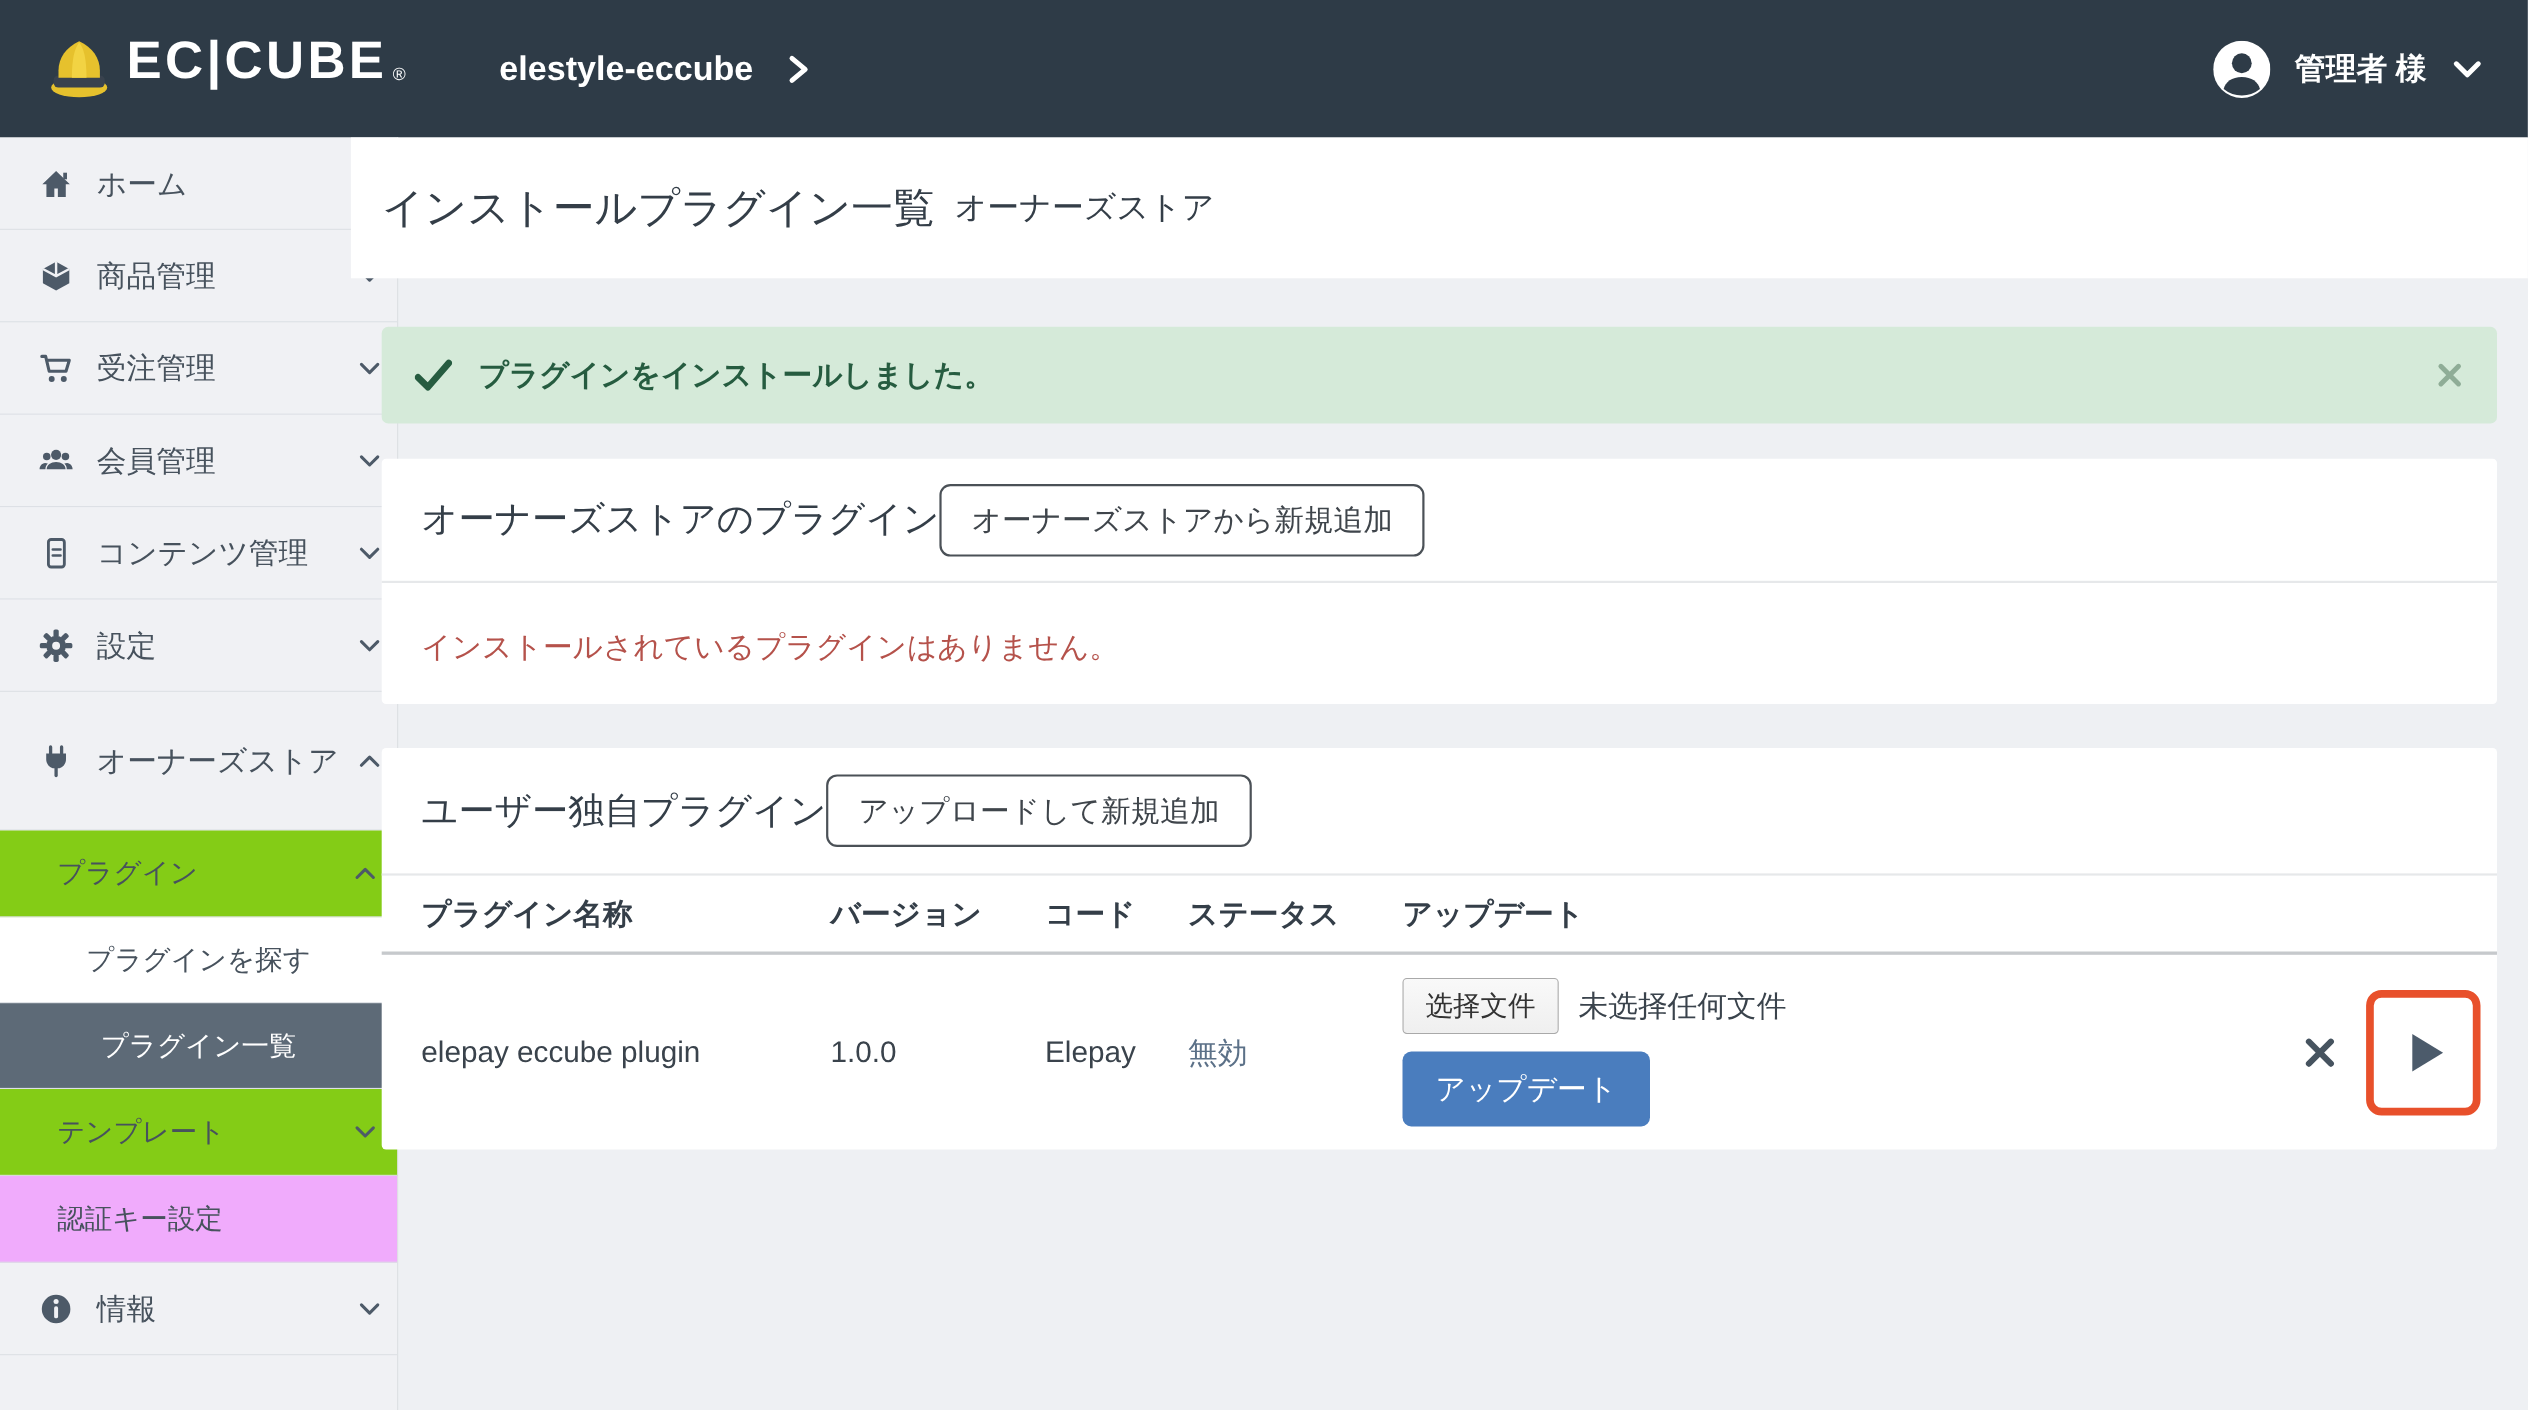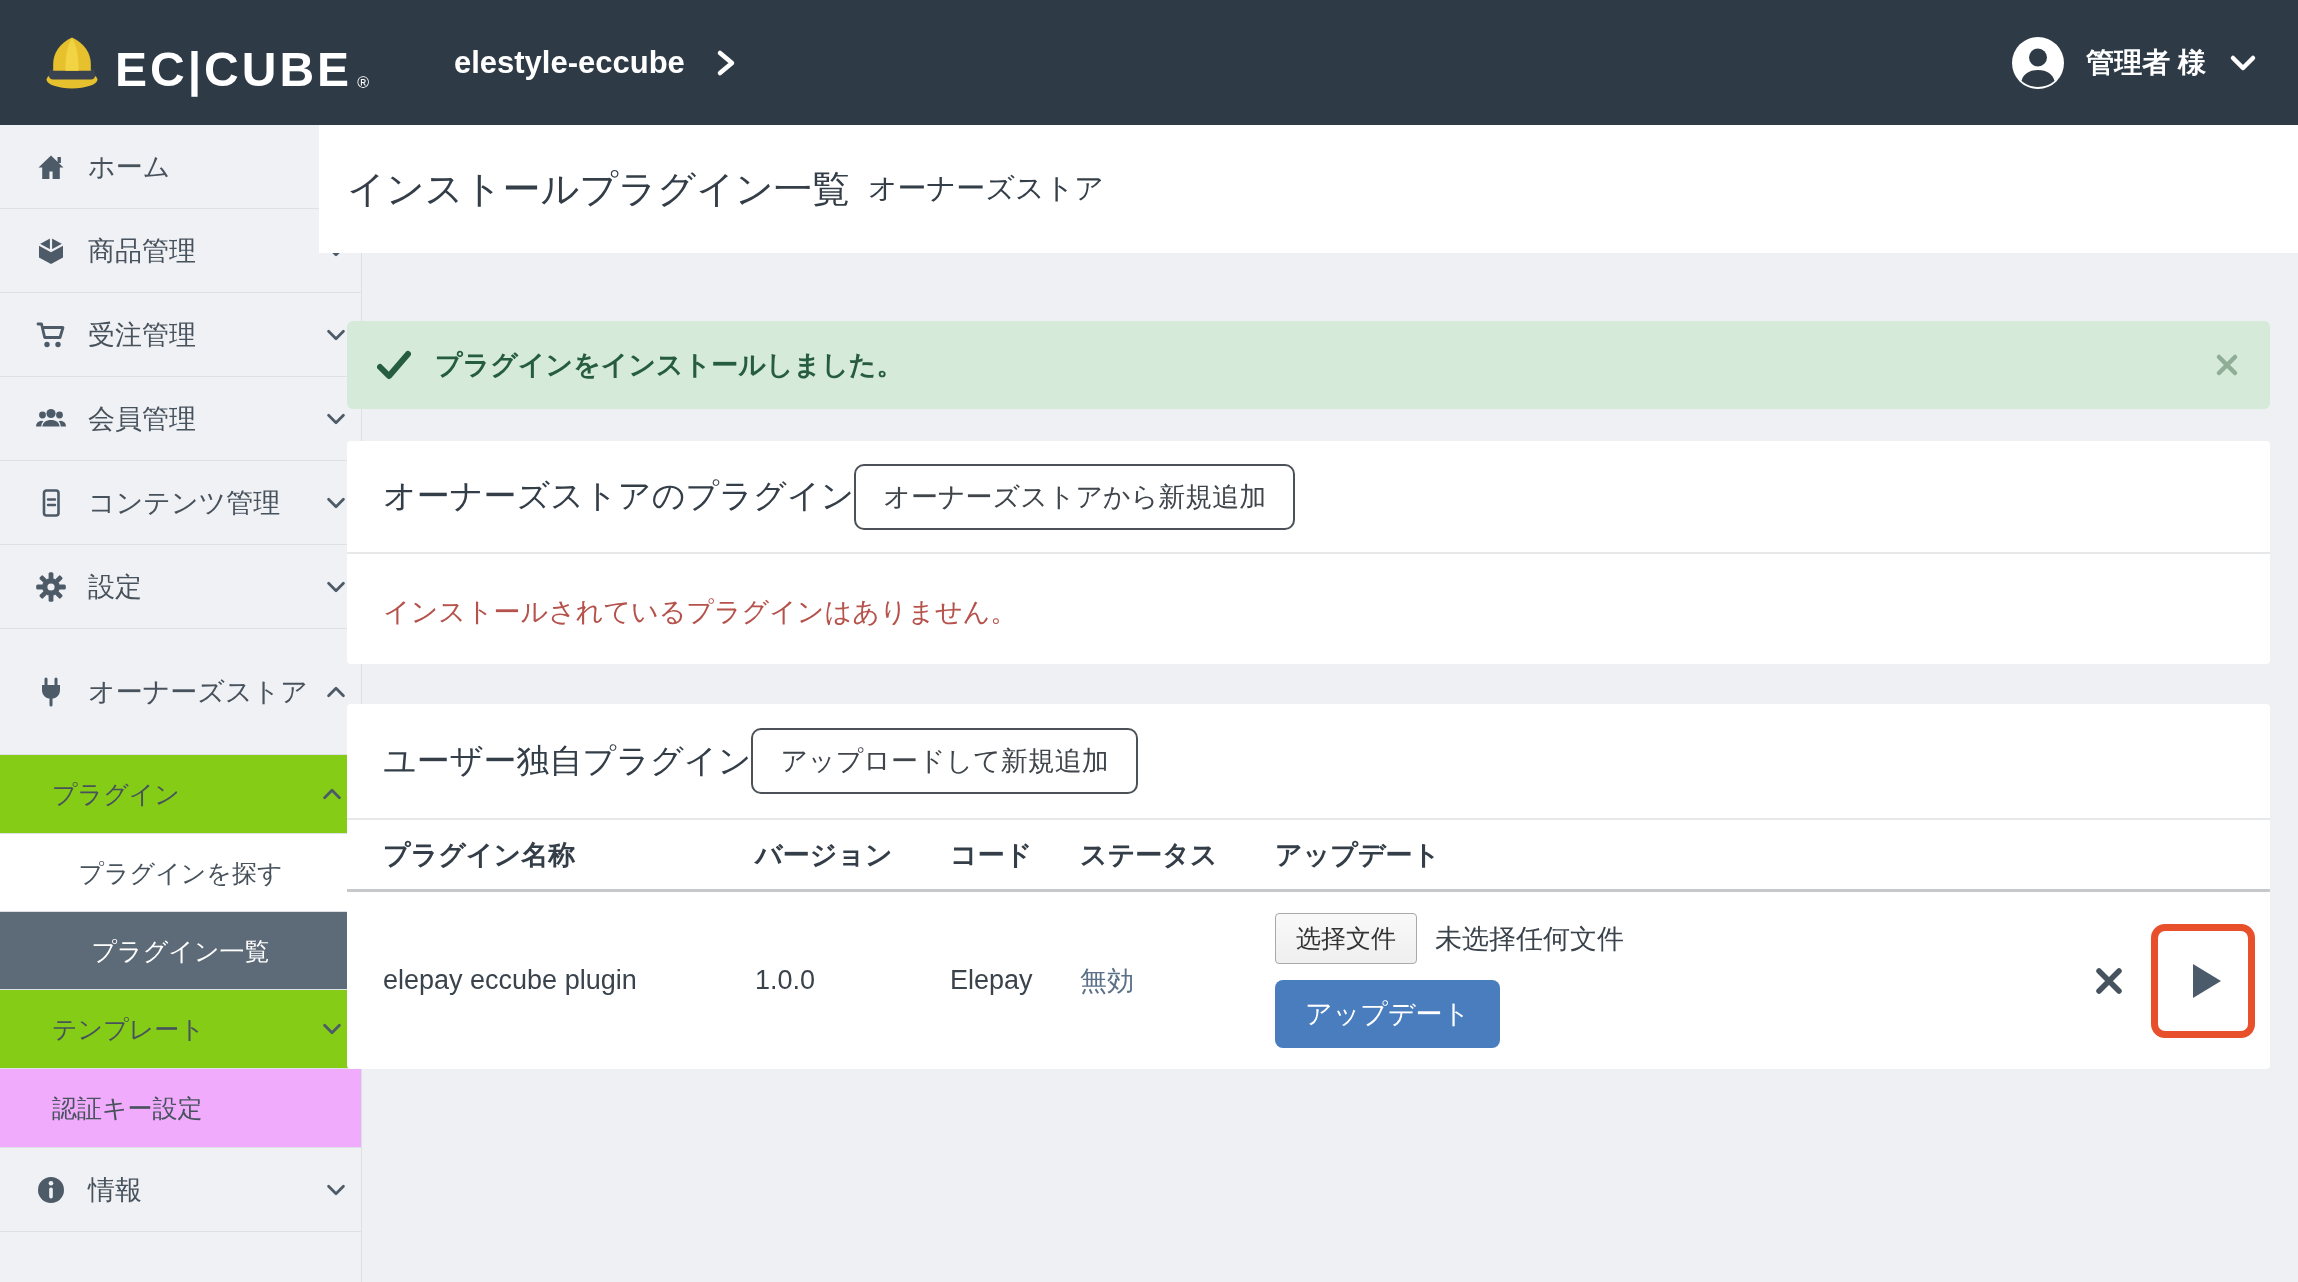--- a/index.html
+++ b/index.html
@@ -11,21 +11,21 @@
     overflow:hidden;
     position:relative;
   }
   
   .topbar {
     position:absolute; top:0; left:0; width:2298px; height:125px;
     background:#2e3b47;
     display:flex; align-items:center;
     padding:0 40px 0 41px;
   }
-  .logo { display:flex; align-items:flex-end; gap:12px; cursor:pointer; }
+  .logo { display:flex; align-items:flex-start; gap:12px; cursor:pointer; }
   .wordmark { display:flex; align-items:flex-end; color:#fff; font-weight:800; font-size:48px; letter-spacing:3px; line-height:1; }
   .wordmark .reg { font-size:16px; letter-spacing:0; margin:0 0 3px 5px; font-weight:400; }
   .site { display:flex; align-items:center; gap:30px; margin-left:85px; cursor:pointer; }
   .site-name { color:#fff; font-size:31px; font-weight:700; }
   .user { margin-left:auto; display:flex; align-items:center; gap:22px; cursor:pointer; }
   .user-name { color:#fff; font-size:28px; font-weight:700; }
 
   
   .sidebar {
     position:absolute; top:125px; left:0; width:362px; height:1157px;
@@ -48,21 +48,21 @@
   .lvl3.active { background:#5d6a77; color:#ffffff; }
 
   
   .main { position:absolute; top:125px; left:319px; width:1979px; height:1157px; }
   .titlebar {
     height:128px; background:#ffffff;
     display:flex; align-items:center; padding-left:28px;
   }
   .titlebar h1 { font-size:38px; font-weight:500; color:#343e48; }
   .titlebar .subtitle { font-size:29px; font-weight:400; margin-left:18px; color:#343e48; }
-  .content { padding:44px 28px 0 28px;margin-top:24px; }
+  .content { padding:44px 28px 0 28px; }
 
   .alert {
     height:88px; background:#d5ead9; border-radius:6px;
     display:flex; align-items:center; padding:0 30px;
   }
   .alert-msg { font-size:27px; font-weight:700; color:#265c40; margin-left:24px; }
   .alert-close { margin-left:auto; display:flex; cursor:pointer; }
 
   .card { background:#ffffff; border-radius:4px; margin-top:32px; }
   .card + .card { margin-top:40px; }

